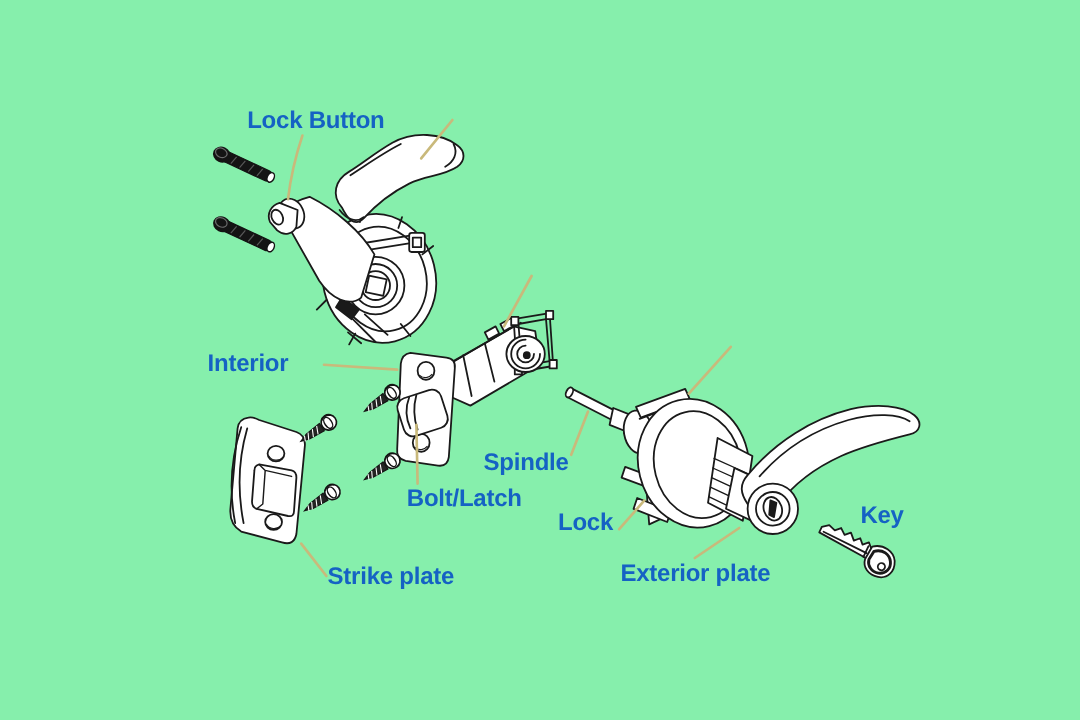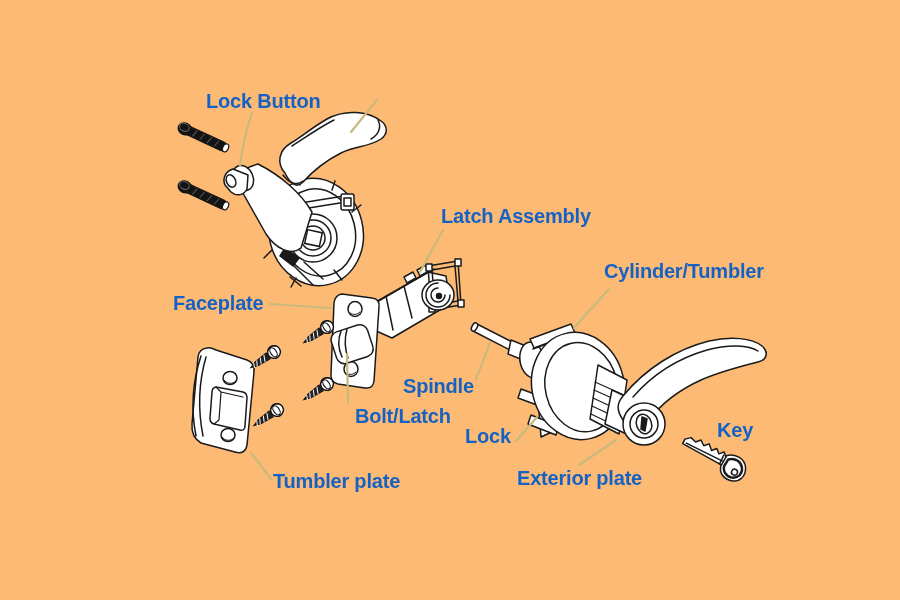--- a/index.html
+++ b/index.html
@@ -1,27 +1,27 @@
 <!DOCTYPE html>
 <html><head>
 <meta charset="utf-8">
 <style>
   html,body{margin:0;padding:0;background:#ffffff;}
-  .stage{position:relative;width:900px;height:600px;background:#fdba74;overflow:hidden;
+  .stage{position:relative;width:900px;height:600px;background:#86efac;overflow:hidden;
          font-family:"Liberation Sans",sans-serif;}
   .stage svg{position:absolute;left:0;top:0;}
   .lbl{position:absolute;font-weight:700;font-size:20px;letter-spacing:-0.2px;
        color:#1562c4;white-space:nowrap;line-height:1;}
   #lbl-lock-button{left:206px;top:91px;}
   #lbl-interior-lever{left:382px;top:81px;}
   #lbl-latch-assembly{left:441px;top:206px;}
   #lbl-cylinder-tumbler{left:604px;top:261px;}
   #lbl-faceplate{left:173px;top:293px;}
   #lbl-spindle{left:403px;top:376px;}
-  #lbl-bolt-latch{left:355px;top:406px;}
+  #lbl-bolt-latch{left:339px;top:406px;}
   #lbl-rose{left:465px;top:426px;}
   #lbl-key{left:717px;top:420px;}
   #lbl-strike-plate{left:273px;top:471px;}
   #lbl-exterior-lever{left:517px;top:468px;}
 </style>
 </head>
 <body>
 
 <div class="stage">
 
@@ -193,22 +193,20 @@
     <path d="M270,304 L331,308"></path>
     <path d="M476,379 L490,343"></path>
     <path d="M348,403 L347,354"></path>
     <path d="M516,441 L537,417"></path>
     <path d="M251,453 L272,480"></path>
     <path d="M579,465 L616,440"></path>
   </g>
 </svg>
 
   <div class="lbl" id="lbl-lock-button">Lock Button</div>
-  <div class="lbl" id="lbl-latch-assembly">Latch Assembly</div>
-  <div class="lbl" id="lbl-cylinder-tumbler">Cylinder/Tumbler</div>
-  <div class="lbl" id="lbl-faceplate">Faceplate</div>
+  <div class="lbl" id="lbl-faceplate">Interior</div>
   <div class="lbl" id="lbl-spindle">Spindle</div>
   <div class="lbl" id="lbl-bolt-latch">Bolt/Latch</div>
   <div class="lbl" id="lbl-rose">Lock</div>
   <div class="lbl" id="lbl-key">Key</div>
-  <div class="lbl" id="lbl-strike-plate">Tumbler plate</div>
+  <div class="lbl" id="lbl-strike-plate">Strike plate</div>
   <div class="lbl" id="lbl-exterior-lever">Exterior plate</div>
 </div>
 
 </body></html>

